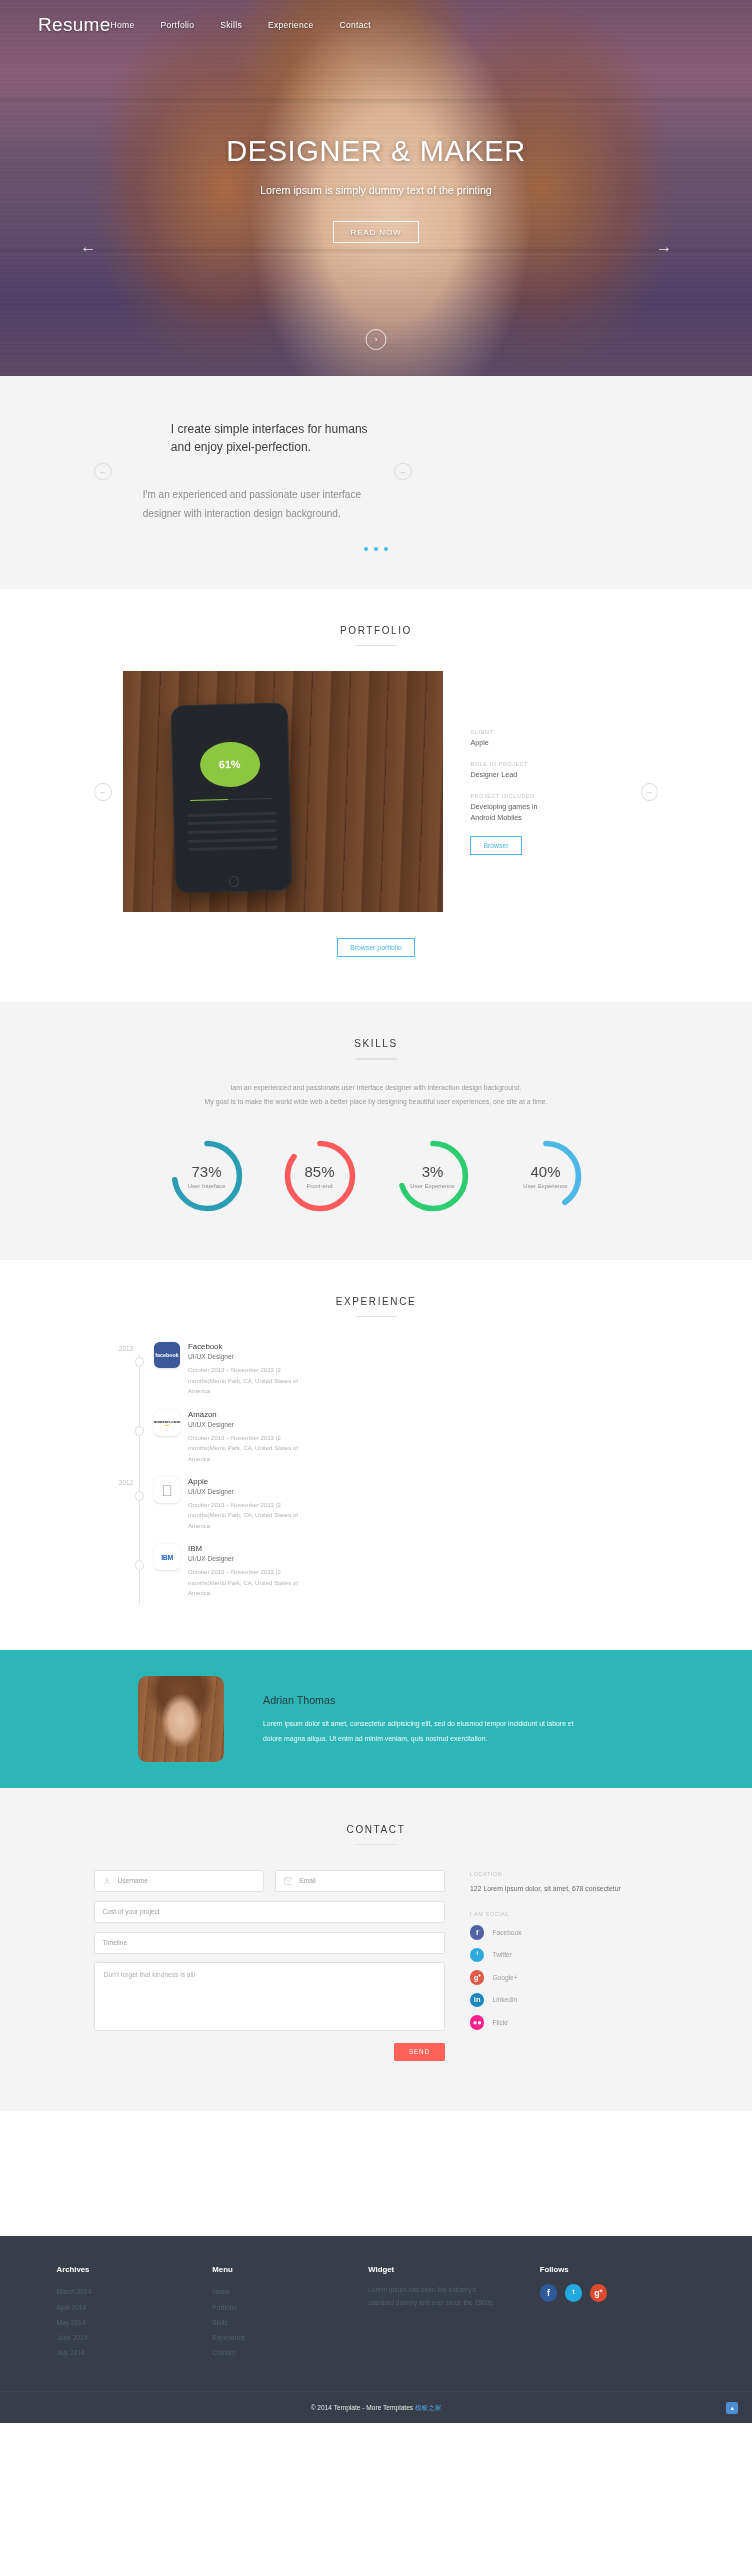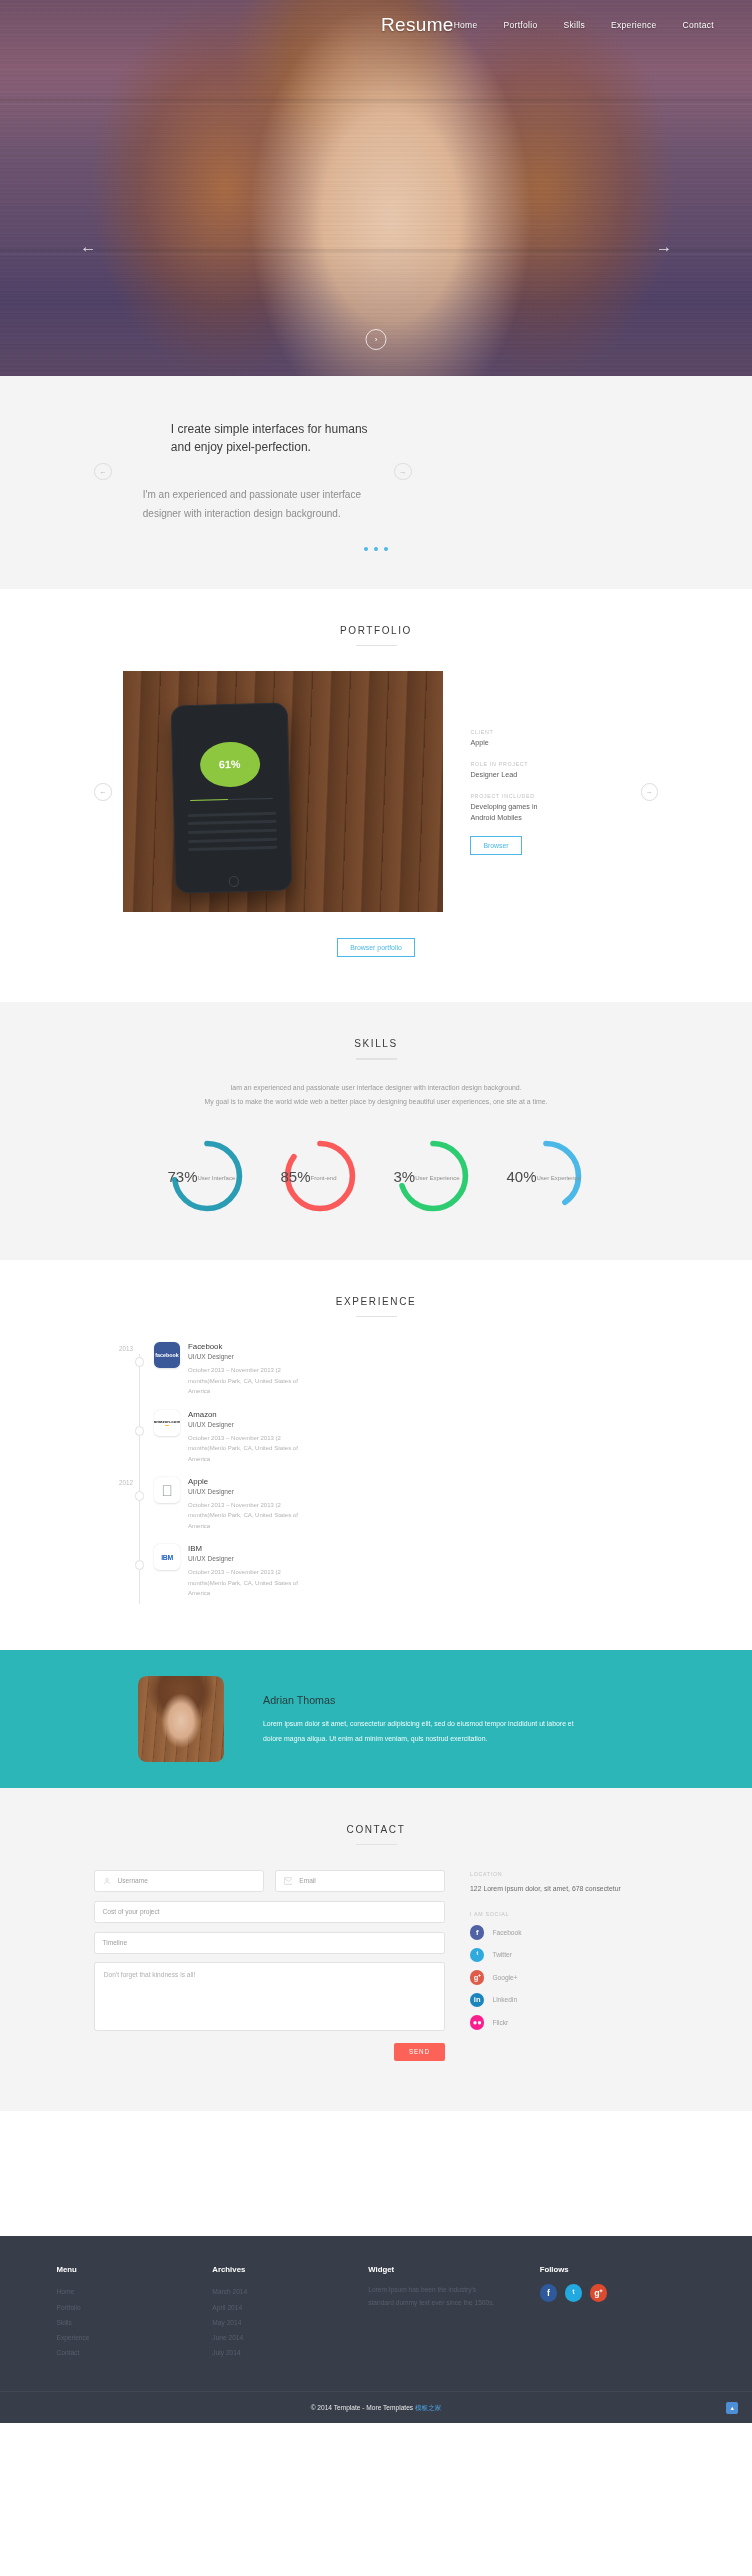--- a/index.html
+++ b/index.html
@@ -30,21 +30,21 @@
       linear-gradient(180deg, rgba(90,60,85,0.30) 0%, rgba(0,0,0,0.0) 25%, rgba(0,0,0,0.0) 65%, rgba(60,45,80,0.35) 100%);
     pointer-events:none;
   }
   .hero-wood-line{
     position:absolute;left:0;right:0;height:6.3px;
     background:linear-gradient(180deg, rgba(0,0,0,0.18), rgba(255,255,255,0.07));
     opacity:.55;
   }
   .topbar{
     position:absolute;top:0;left:0;right:0;height:50px;
-    display:flex;align-items:center;justify-content:flex-end;
+    display:flex;align-items:center;justify-content:flex-start;
     padding:0 38px;z-index:6;
   }
   .logo{
     font-size:19px;color:#fff;font-weight:400;letter-spacing:0.3px;
     text-shadow:0 0.6px 1.9px rgba(0,0,0,.35);
   }
   .nav{display:flex;gap:26px;}
   .nav a{
     color:#fff;font-size:8.5px;text-decoration:none;letter-spacing:0.3px;
     text-shadow:0 0.6px 1.9px rgba(0,0,0,.4);
@@ -150,22 +150,22 @@
   }
   .pf-bottom{text-align:center;margin-top:26px;}
 
   
   .skills{background:#f4f4f4;padding-bottom:45px;}
   .skills-p{text-align:center;font-size:6.9px;color:#9a9a9a;line-height:2.1;margin-top:21px;}
   .rings{display:flex;justify-content:center;gap:35px;margin-top:27.6px;}
   .ring{position:relative;width:78px;height:78px;}
   .ring svg{transform:rotate(-90deg);}
   .ring .inside{
-    position:absolute;inset:0;display:flex;flex-direction:row;
-    align-items:center;justify-content:flex-start;
+    position:absolute;inset:0;display:flex;flex-direction:column;
+    align-items:center;justify-content:center;
   }
   .ring .pct{font-size:15px;color:#4a4a4a;font-weight:400;}
   .ring .nm{font-size:6px;color:#8e8e8e;margin-top:3.1px;}
 
   
   .experience{background:#fff;padding-bottom:38px;}
   .exp-inner{width:564px;margin:0 auto;display:flex;padding-top:25px;}
   .exp-left{width:244px;padding-top:47px;}
   .exp-h{font-size:12.5px;color:#5cc0ea;font-weight:400;}
   .exp-p{font-size:7.2px;color:#919191;line-height:1.95;margin-top:16.3px;}
@@ -270,20 +270,25 @@
     <div class="logo">Resume</div>
     <nav class="nav">
       <a href="#">Home</a>
       <a href="#">Portfolio</a>
       <a href="#">Skills</a>
       <a href="#">Experience</a>
       <a href="#">Contact</a>
     </nav>
   </div>
 
+  <div class="hero-center">
+    <h1 class="hero-title">DESIGNER &amp; MAKER</h1>
+    <p class="hero-sub">Lorem ipsum is simply dummy text of the printing</p>
+    <button class="hero-btn">READ NOW</button>
+  </div>
 
   <div class="hero-arrow left">←</div>
   <div class="hero-arrow right">→</div>
   <div class="scroll-dot">›</div>
 </section>
 
 <section class="about">
   <div class="about-inner">
     <div class="circ-arrow">←</div>
     <div class="about-text">
@@ -522,39 +527,39 @@
     </div>
   </div>
 </section>
 
 <div class="pad-white"></div>
 
 <div class="ft-wrap">
 <footer class="footer">
   <div class="ft-inner">
     <div class="ft-col">
+      <div class="ft-h">Archives</div>
+      <div id="ft-arch">
+            <a href="#" class="ft-li">March 2014</a>
+            <a href="#" class="ft-li">April 2014</a>
+            <a href="#" class="ft-li">May 2014</a>
+            <a href="#" class="ft-li">June 2014</a>
+            <a href="#" class="ft-li">July 2014</a>
+          </div>
+    </div>
+    <div class="ft-col">
       <div class="ft-h">Menu</div>
       <div id="ft-menu">
             <a href="#" class="ft-li">Home</a>
             <a href="#" class="ft-li">Portfolio</a>
             <a href="#" class="ft-li">Skills</a>
             <a href="#" class="ft-li">Experience</a>
             <a href="#" class="ft-li">Contact</a>
           </div>
     </div>
-    <div class="ft-col">
-      <div class="ft-h">Archives</div>
-      <div id="ft-arch">
-            <a href="#" class="ft-li">March 2014</a>
-            <a href="#" class="ft-li">April 2014</a>
-            <a href="#" class="ft-li">May 2014</a>
-            <a href="#" class="ft-li">June 2014</a>
-            <a href="#" class="ft-li">July 2014</a>
-          </div>
-    </div>
     <div class="ft-col w">
       <div class="ft-h">Widget</div>
       <div class="ft-p">Lorem Ipsum has been the industry's standard dummy text ever since the 1500s.</div>
     </div>
     <div class="ft-col">
       <div class="ft-h">Follows</div>
       <div class="ft-soc" id="ft-soc">
             <div class="b" style="background: rgb(46, 90, 156);">f</div>
             <div class="b" style="background: rgb(34, 169, 224);">ᵗ</div>
             <div class="b" style="background: rgb(221, 75, 47);">g⁺</div>

